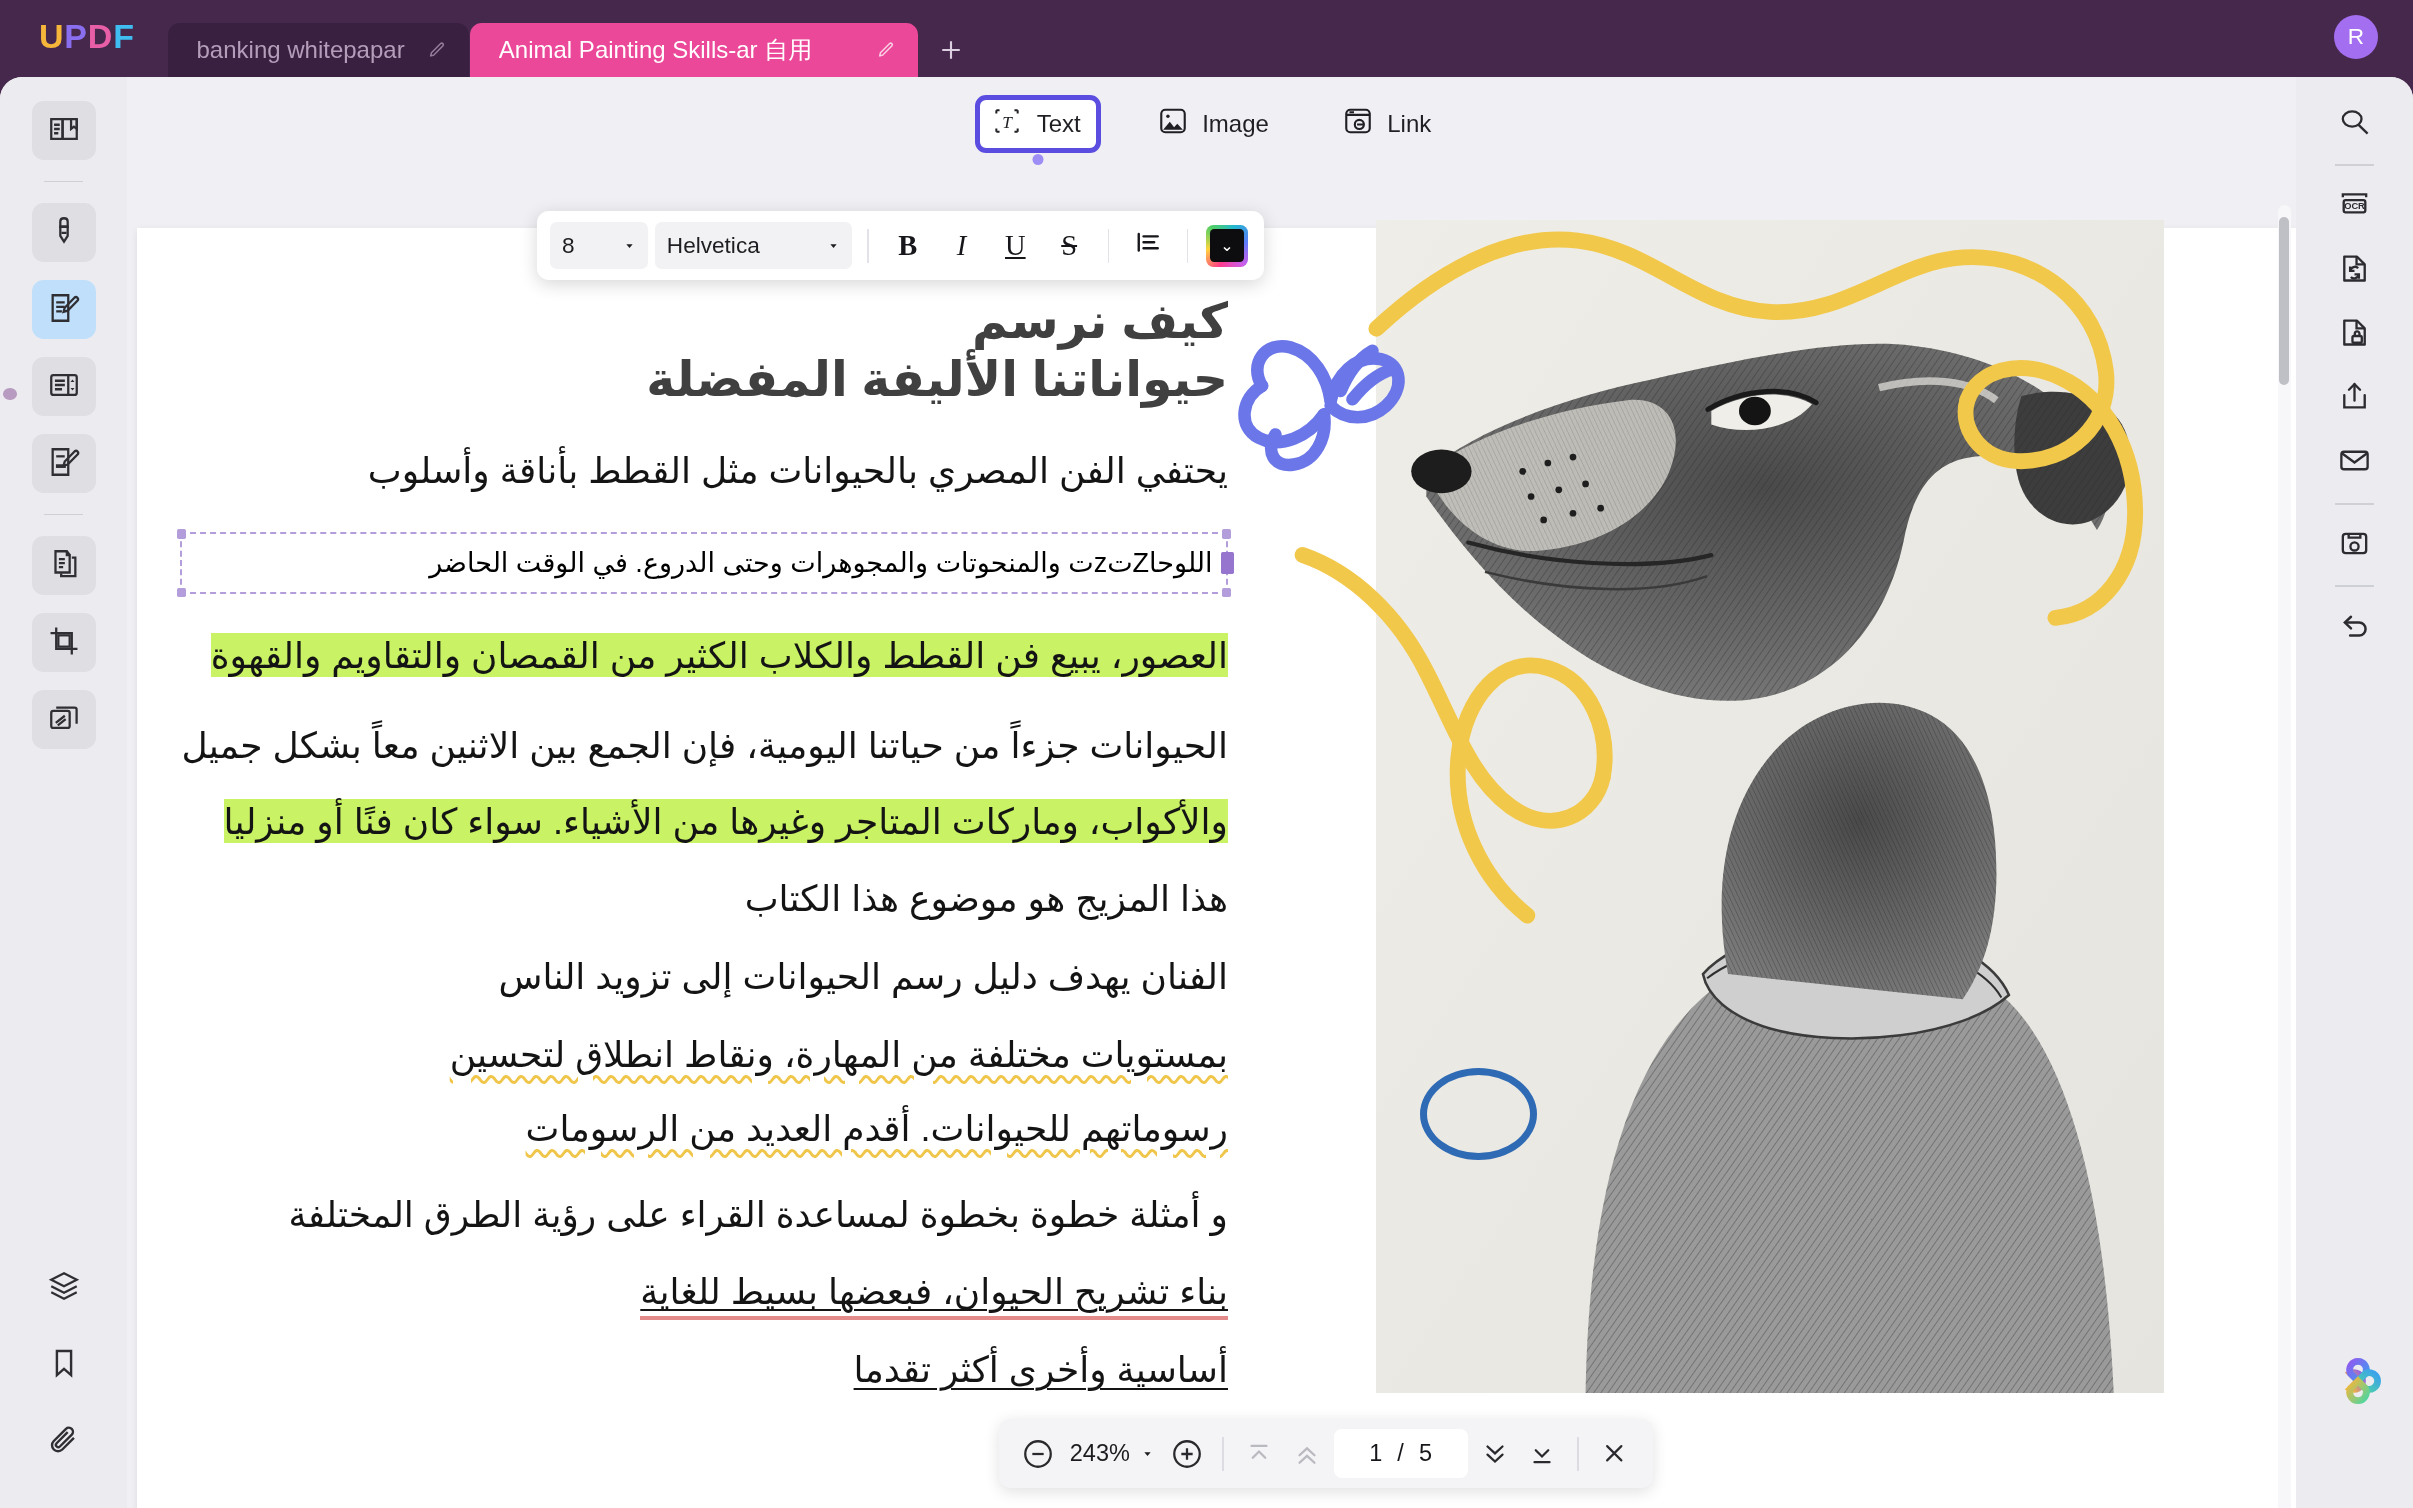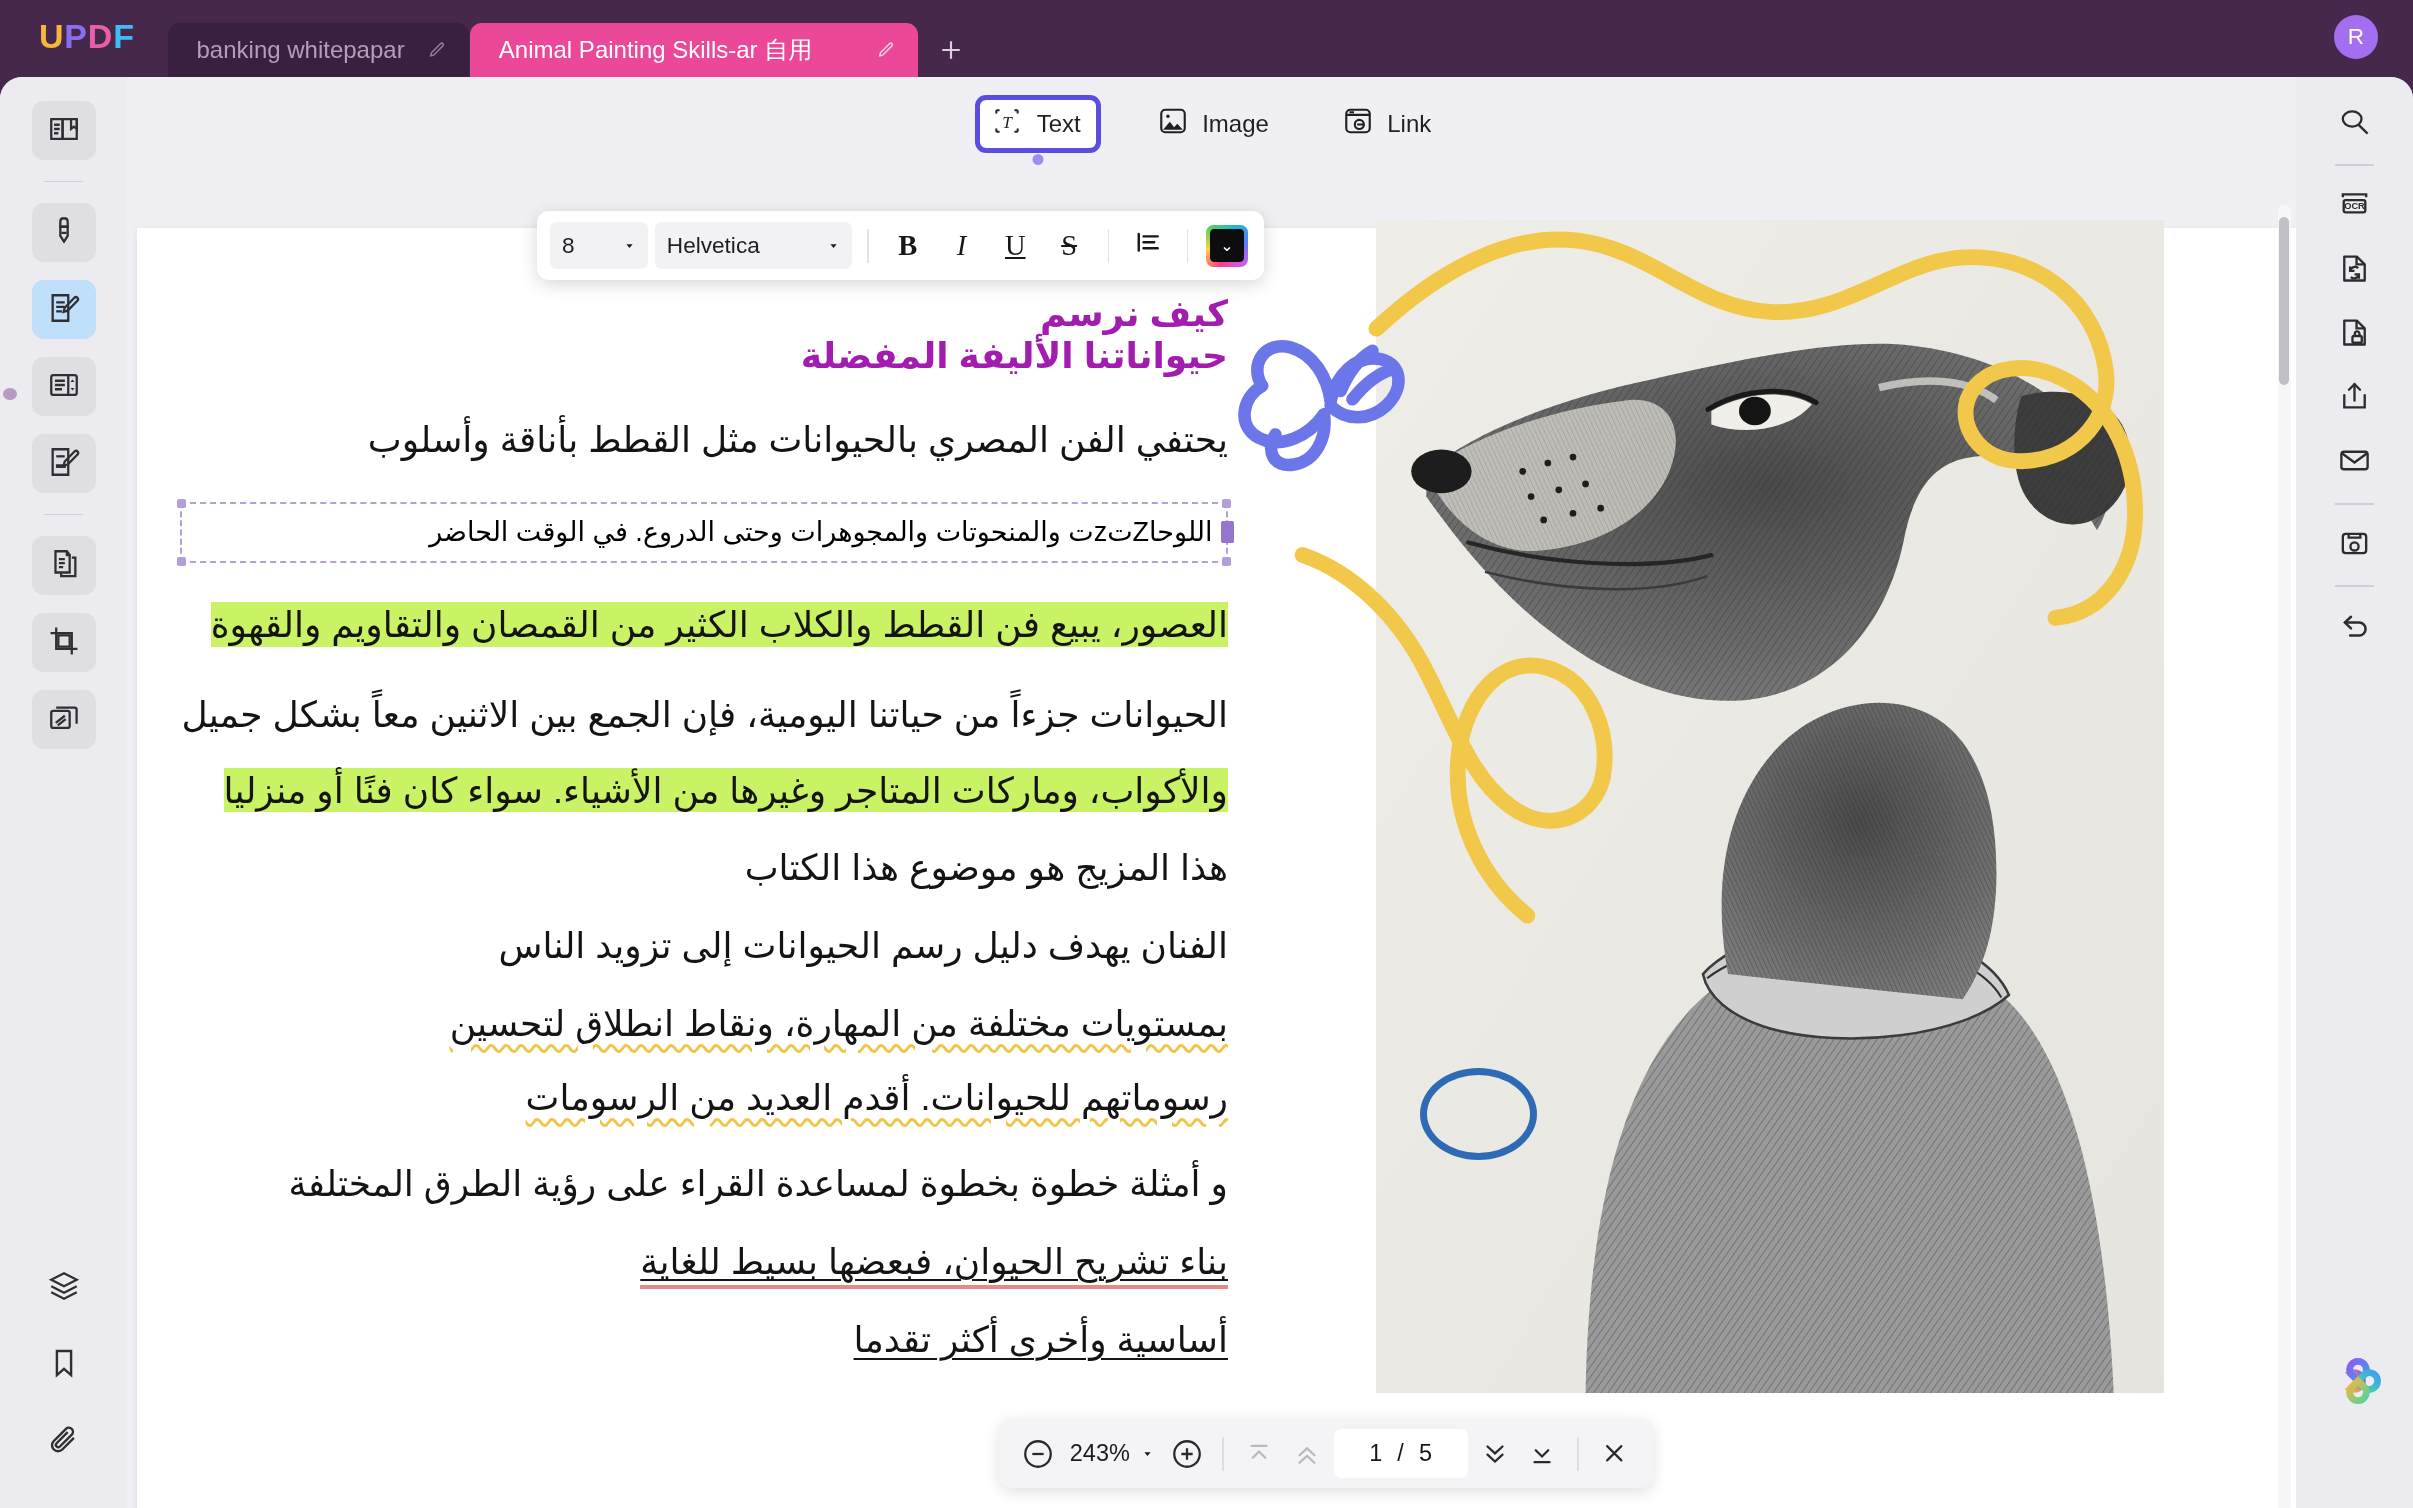--- a/index.html
+++ b/index.html
@@ -62,21 +62,21 @@
   }
   .tool.sel { background:#ffffff; border:5px solid #5b4de0; border-radius:11px; padding:5px 15px 5px 11.7px; }
   .tool.sel::after { content:""; position:absolute; left:50%; bottom:-17px; transform:translateX(-50%); width:11px; height:11px; border-radius:50%; background:#9d8ef5; }
 
   
   .canvas { position:absolute; left:127px; top:94px; right:117px; bottom:0; overflow:hidden; background:#f0eff3; }
   .page { position:absolute; left:10px; top:57px; width:2159px; height:1358px; background:#ffffff; box-shadow:0 1.7px 7.5px rgba(0,0,0,.08); }
 
   
   .doccol { position:absolute; right:1068px; top:0; width:1048px; direction:rtl; text-align:right; padding-right:0; }
-  .doc-title { font-size:36px; font-weight:700; line-height:1.18; color:#a21caf; padding-top:65px; }
+  .doc-title { font-size:49px; font-weight:700; line-height:1.18; color:#404040; padding-top:65px; }
   .doc-p { font-size:36px; color:#141414; line-height:1.55; margin-top:34px; }
 
   .hl-green { background:#c9f265; padding:1.7px 0; box-decoration-break:clone; -webkit-box-decoration-break:clone; }
   .u-plain { text-decoration:underline; text-decoration-thickness:1.7px; text-underline-offset:5.9px; }
   .u-red { border-bottom:4.2px solid #e38b8b; padding-bottom:3.4px; text-decoration:underline; text-decoration-thickness:1.7px; text-underline-offset:5px; }
   .u-wavy { text-decoration:underline wavy #f0c64a; text-decoration-thickness:3.4px; text-underline-offset:7.5px; }
 
   
   .editbox { position:relative; border:2.5px dashed #b39ddb; padding:8.4px 13.4px; margin-top:34px; background:rgba(255,255,255,.0); }
   .editbox .caret { position:absolute; right:-7.5px; top:50%; transform:translateY(-50%); width:12.6px; height:22px; background:#9575cd; border-radius:1.7px; }

